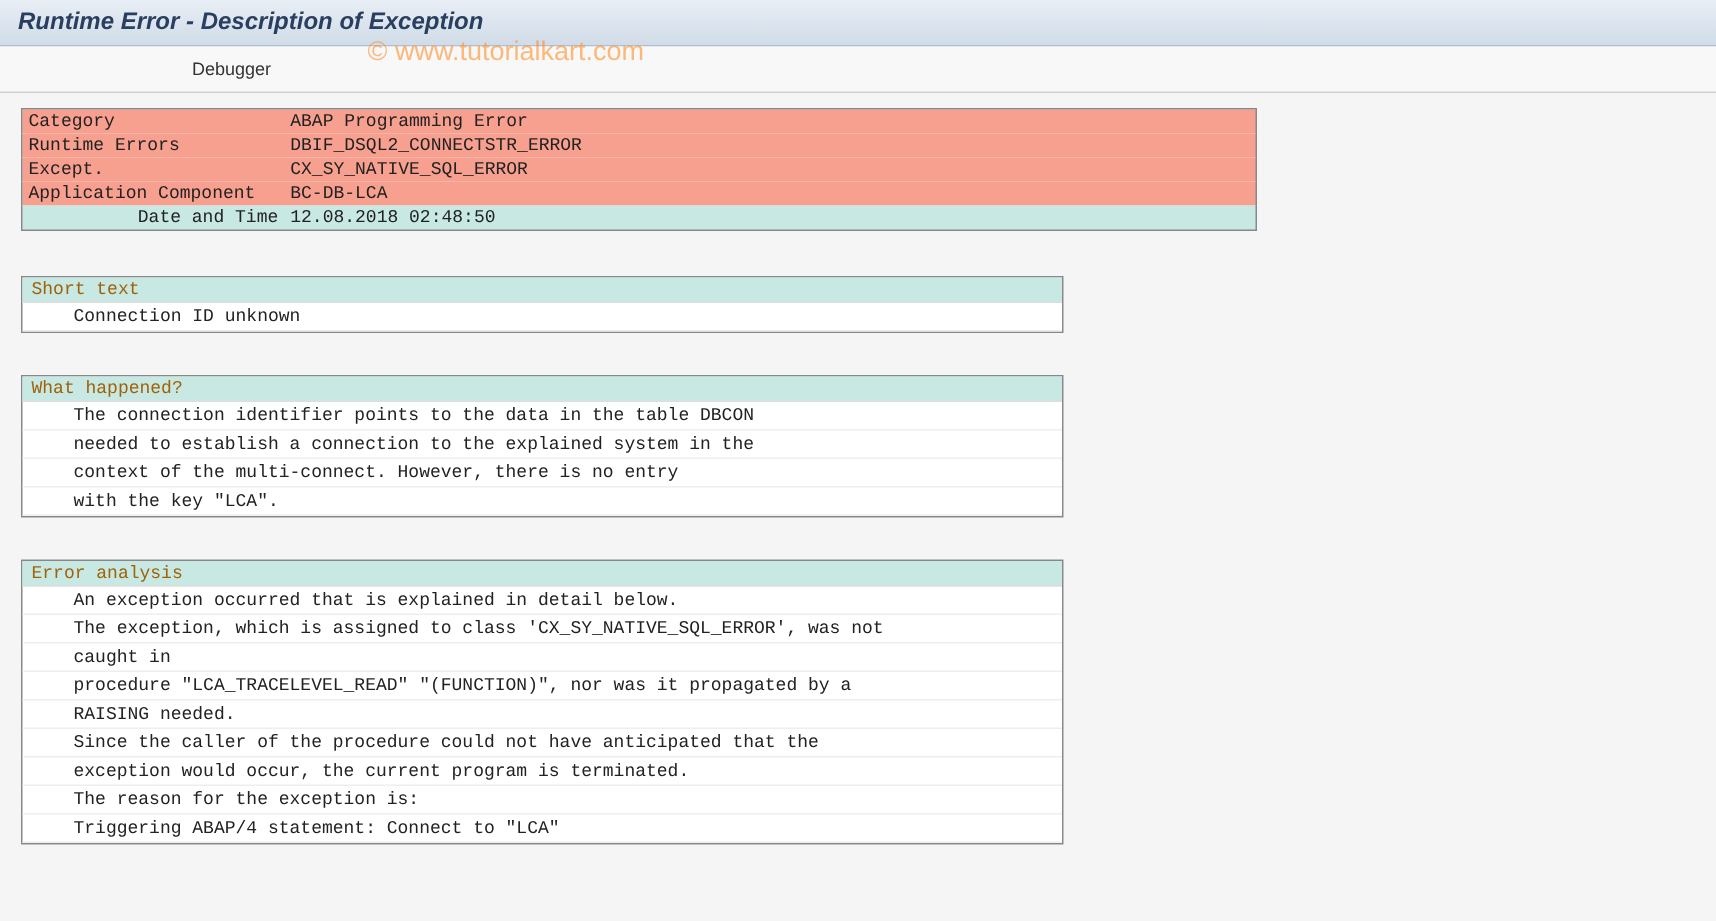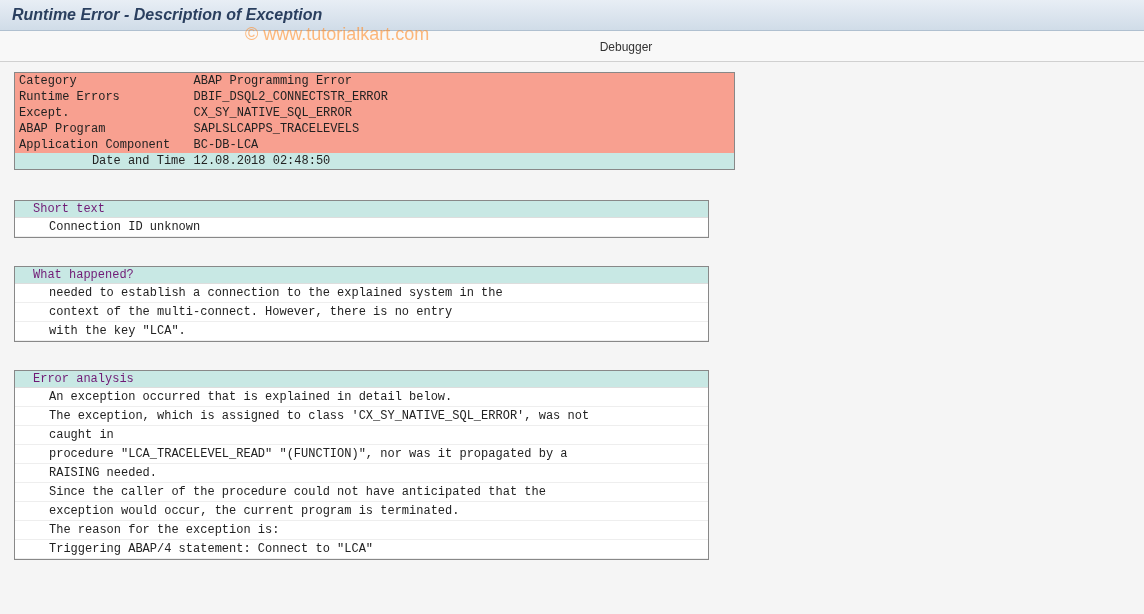--- a/index.html
+++ b/index.html
@@ -23,21 +23,20 @@
       font-size: 16px;
       font-weight: bold;
       font-style: italic;
       color: #2a3f5f;
     }
     .toolbar {
       background: #f8f8f8;
       padding: 6px 12px 6px 120px;
       border-bottom: 1px solid #d0d0d0;
       position: relative;
-      text-align: center;
     }
     .toolbar-button {
       font-size: 12px;
       color: #333;
       padding: 2px 8px;
       cursor: pointer;
     }
     .toolbar::before {
       content: "";
       position: absolute;
@@ -45,21 +44,21 @@
       top: 6px;
       width: 100px;
       height: 16px;
     }
     .content {
       padding: 10px 14px;
       font-family: "Courier New", monospace;
       font-size: 12px;
     }
     .info-table {
-      width: 721px;
+      width: 824px;
       border-collapse: collapse;
       border: 1px solid #888;
       margin-bottom: 30px;
     }
     .info-table td {
       padding: 1px 4px;
       font-family: "Courier New", monospace;
       font-size: 12px;
       color: #222;
     }
@@ -79,24 +78,24 @@
       background: #c8e8e4;
     }
     .section-box {
       width: 695px;
       border: 1px solid #888;
       margin-bottom: 28px;
       background: #fff;
     }
     .section-header {
       background: #c8e8e4;
-      padding: 1px 18px;
+      padding: 1px 6px;
       font-family: "Courier New", monospace;
       font-size: 12px;
-      color: #701a75;
+      color: #a16207;
       border-bottom: 1px solid #ddd;
     }
     .section-body {
       padding: 0;
     }
     .section-line {
       padding: 1px 6px 1px 34px;
       font-family: "Courier New", monospace;
       font-size: 12px;
       color: #222;
@@ -138,44 +137,41 @@
     </tr>
     <tr class="info-row-red">
       <td>Runtime Errors</td>
       <td>DBIF_DSQL2_CONNECTSTR_ERROR</td>
     </tr>
     <tr class="info-row-red">
       <td>Except.</td>
       <td>CX_SY_NATIVE_SQL_ERROR</td>
     </tr>
     <tr class="info-row-red">
-      <td>ABAP Program</td>
-      <td>SAPLSLCAPPS_TRACELEVELS</td>
-    </tr>
-    <tr class="info-row-red">
       <td>Application Component</td>
       <td>BC-DB-LCA</td>
     </tr>
     <tr class="info-row-teal">
       <td>Date and Time</td>
       <td>12.08.2018 02:48:50</td>
     </tr>
   </tbody>
     </table>
 
   <div class="section-box">
     <div class="section-header">Short text</div>
     <div class="section-body">
       <div class="section-line">Connection ID unknown</div>
     </div>
   </div>
 
   <div class="section-box">
     <div class="section-header">What happened?</div>
     <div class="section-body">
+      <div class="section-line">The connection identifier points to the data in the table DBCON</div>
       <div class="section-line">needed to establish a connection to the explained system in the</div>
       <div class="section-line">context of the multi-connect. However, there is no entry</div>
       <div class="section-line">with the key "LCA".</div>
     </div>
   </div>
 
   <div class="section-box" style="margin-bottom:0;">
     <div class="section-header">Error analysis</div>
     <div class="section-body">
       <div class="section-line">An exception occurred that is explained in detail below.</div>

